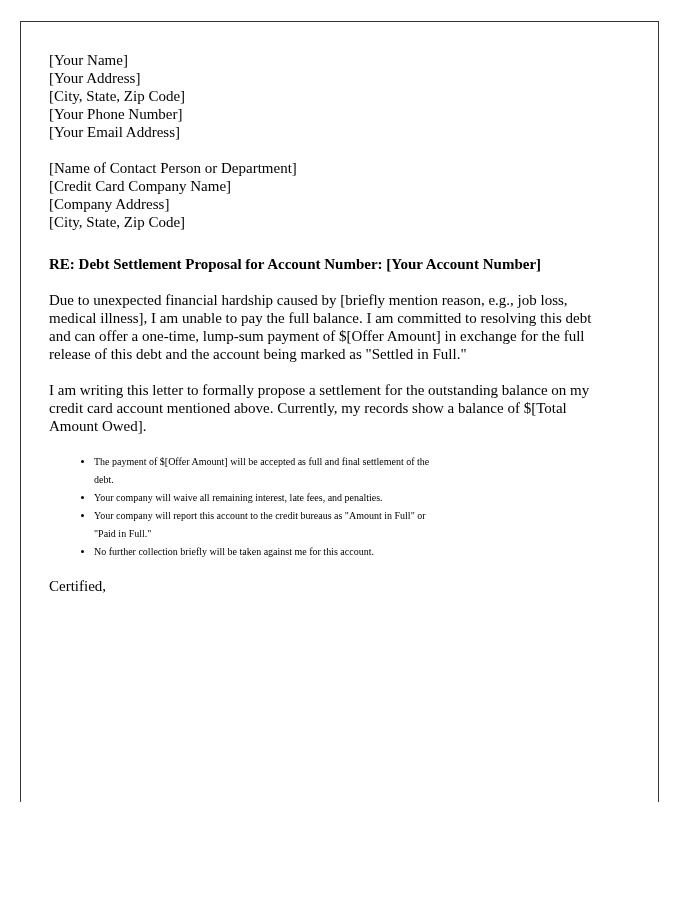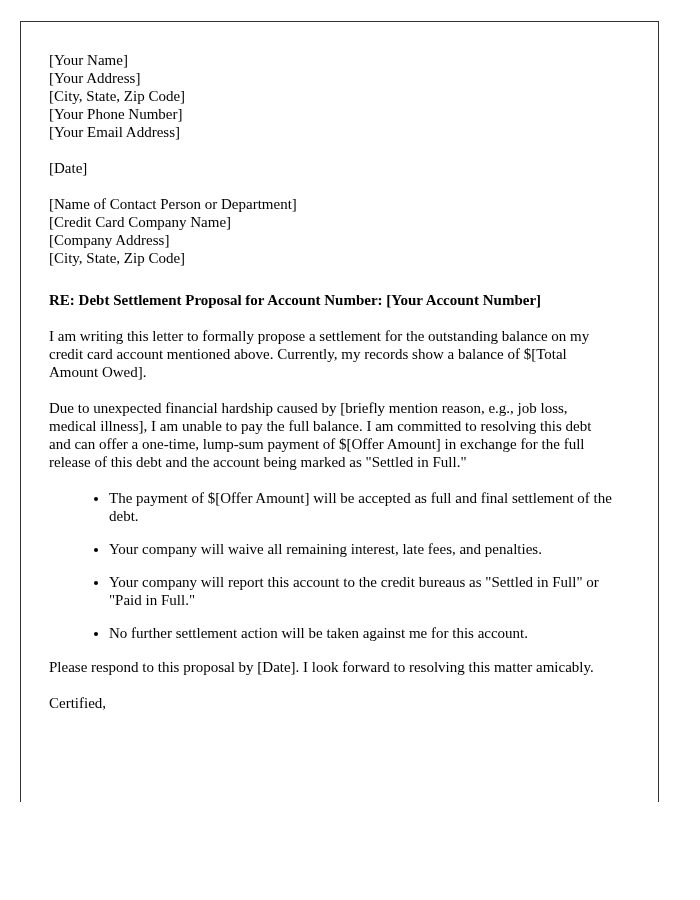--- a/index.html
+++ b/index.html
@@ -37,66 +37,64 @@
   }
   .subject {
     font-weight: bold;
     margin-top: 24px;
   }
   ul.terms-list {
     margin: 12px 0 16px 0;
     padding-left: 45px;
   }
   ul.terms-list li {
-    font-size: 15px;
+    font-size: 10px;
     line-height: 18px;
     white-space: pre;
-    margin: 15px;
+    margin: 0;
   }
 </style>
 </head>
 <body>
 
 <div class="page">
   <div class="letter-frame">
 
     <div class="block">[Your Name]
 [Your Address]
 [City, State, Zip Code]
 [Your Phone Number]
 [Your Email Address]</div>
 
-    <div class="block">[Date]</div>
 
     <div class="block">[Name of Contact Person or Department]
 [Credit Card Company Name]
 [Company Address]
 [City, State, Zip Code]</div>
 
     <div class="block subject">RE: Debt Settlement Proposal for Account Number: [Your Account Number]</div>
 
 
-    <div class="block">I am writing this letter to formally propose a settlement for the outstanding balance on my
-credit card account mentioned above. Currently, my records show a balance of $[Total
-Amount Owed].</div>
-
     <div class="block">Due to unexpected financial hardship caused by [briefly mention reason, e.g., job loss,
 medical illness], I am unable to pay the full balance. I am committed to resolving this debt
 and can offer a one-time, lump-sum payment of $[Offer Amount] in exchange for the full
 release of this debt and the account being marked as "Settled in Full."</div>
+
+    <div class="block">I am writing this letter to formally propose a settlement for the outstanding balance on my
+credit card account mentioned above. Currently, my records show a balance of $[Total
+Amount Owed].</div>
 
 
     <ul class="terms-list">
       <li>The payment of $[Offer Amount] will be accepted as full and final settlement of the
 debt.</li>
       <li>Your company will waive all remaining interest, late fees, and penalties.</li>
-      <li>Your company will report this account to the credit bureaus as "Settled in Full" or
+      <li>Your company will report this account to the credit bureaus as "Amount in Full" or
 "Paid in Full."</li>
-      <li>No further settlement action will be taken against me for this account.</li>
+      <li>No further collection briefly will be taken against me for this account.</li>
     </ul>
 
 
-    <div class="block">Please respond to this proposal by [Date]. I look forward to resolving this matter amicably.</div>
 
     <div class="block">Certified,</div>
 
   </div>
 </div>
 
 </body></html>

